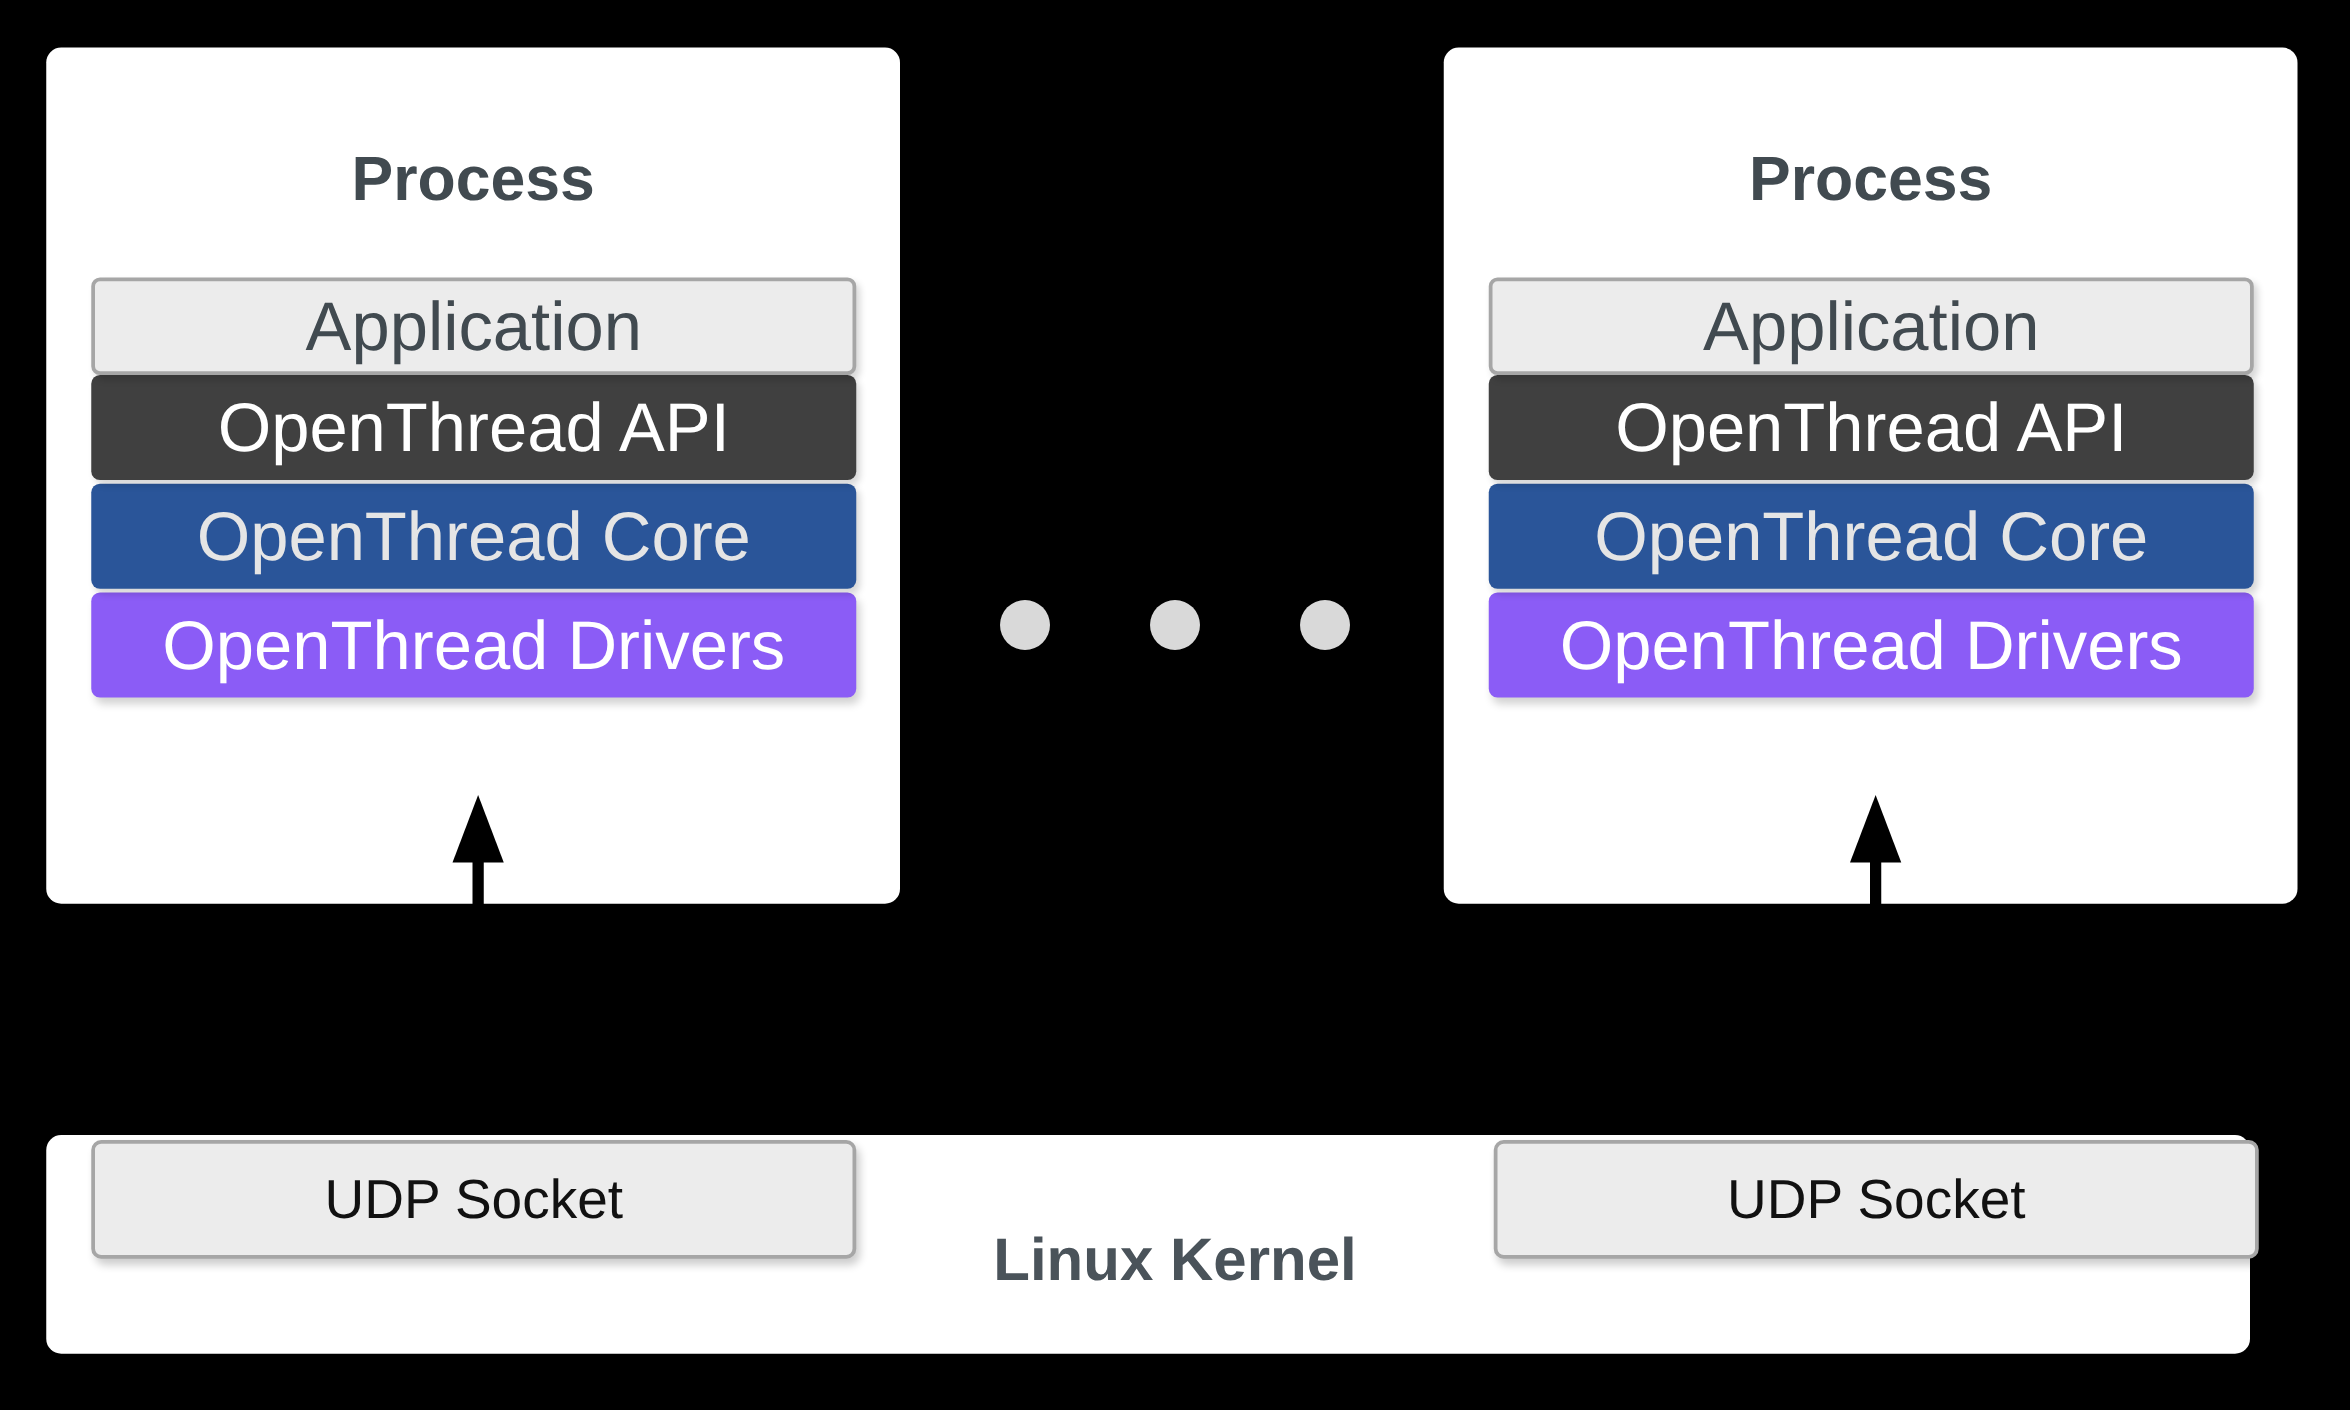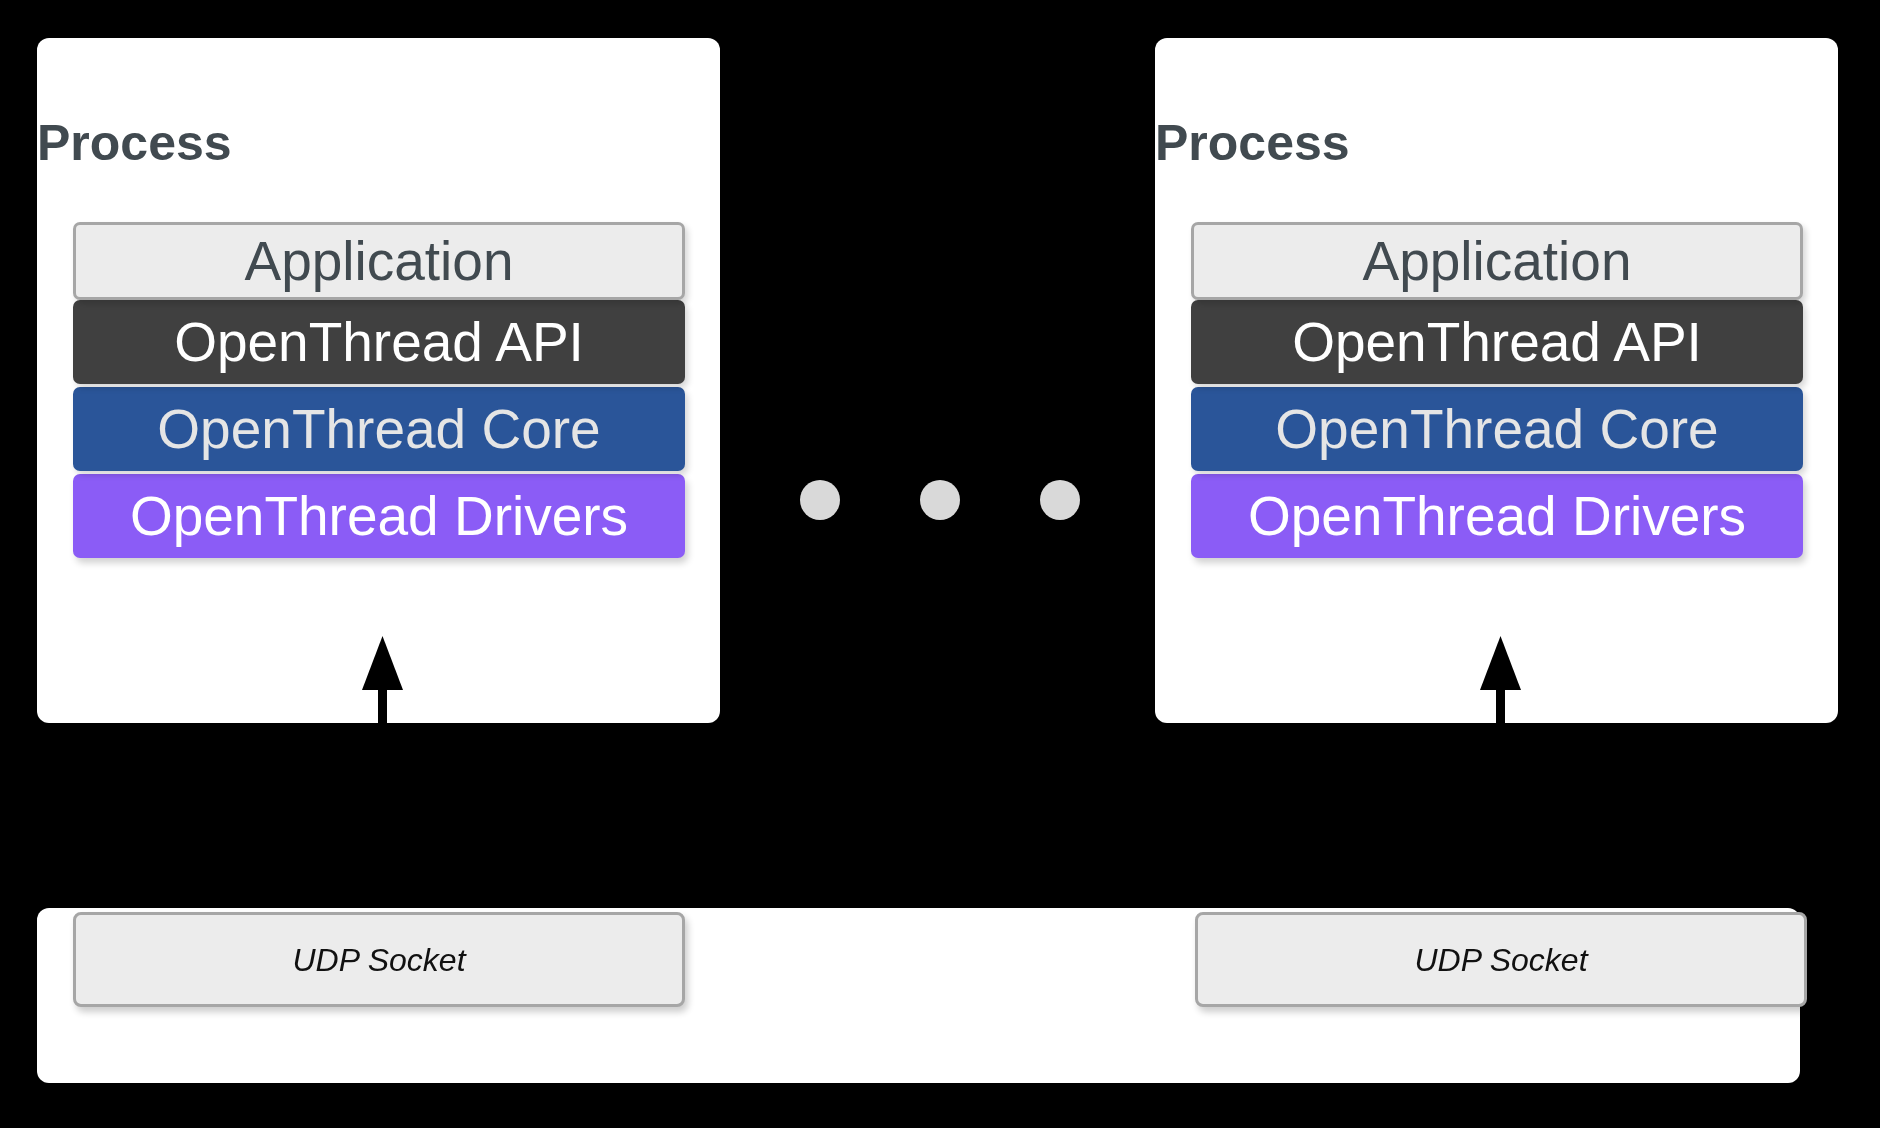--- a/index.html
+++ b/index.html
@@ -23,21 +23,21 @@
   .process-card {
     position: absolute;
     background: #ffffff;
     border-radius: 12px;
     box-sizing: border-box;
   }
   .process-title {
     position: absolute;
     left: 0;
     right: 0;
-    text-align: left;
+    text-align: center;
     font-size: 50px;
     font-weight: bold;
     color: #414a50;
     letter-spacing: 0px;
     line-height: 1;
   }
 
   
   .layer {
     position: absolute;
@@ -108,26 +108,25 @@
   }
   .socket-box {
     position: absolute;
     box-sizing: border-box;
     background: #ececec;
     border: 3px solid #a6a6a6;
     border-radius: 8px;
     display: flex;
     align-items: center;
     justify-content: center;
-    font-size: 32px;
+    font-size: 44px;
     color: #111111;
     line-height: 1;
     white-space: nowrap;
     box-shadow: 3px 5px 7px rgba(0,0,0,0.20);
-    font-style: italic;
   }
 </style>
 </head>
 <body>
 
 <div id="canvas">
 
   <div class="process-card" style="left:37px; top:38px; width:683px; height:685px;">
     <div class="process-title" style="top:80px;">Process</div>
   </div>
@@ -175,18 +174,19 @@
     <polygon points="27.5,0 48,54 7,54" fill="#000000"></polygon>
     <rect x="23" y="48" width="9" height="44" fill="#000000"></rect>
   </svg>
 
   <div class="kernel-card" style="left:37px; top:908px; width:1763px; height:175px;"></div>
 
   <div class="socket-box" style="left:73px; top:912px; width:612px; height:95px;">
     <span>UDP Socket</span>
   </div>
 
+  <div class="kernel-title" style="left:700px; top:985px; width:480px;">Linux Kernel</div>
 
   <div class="socket-box" style="left:1195px; top:912px; width:612px; height:95px;">
     <span>UDP Socket</span>
   </div>
 
 </div>
 
 </body></html>

